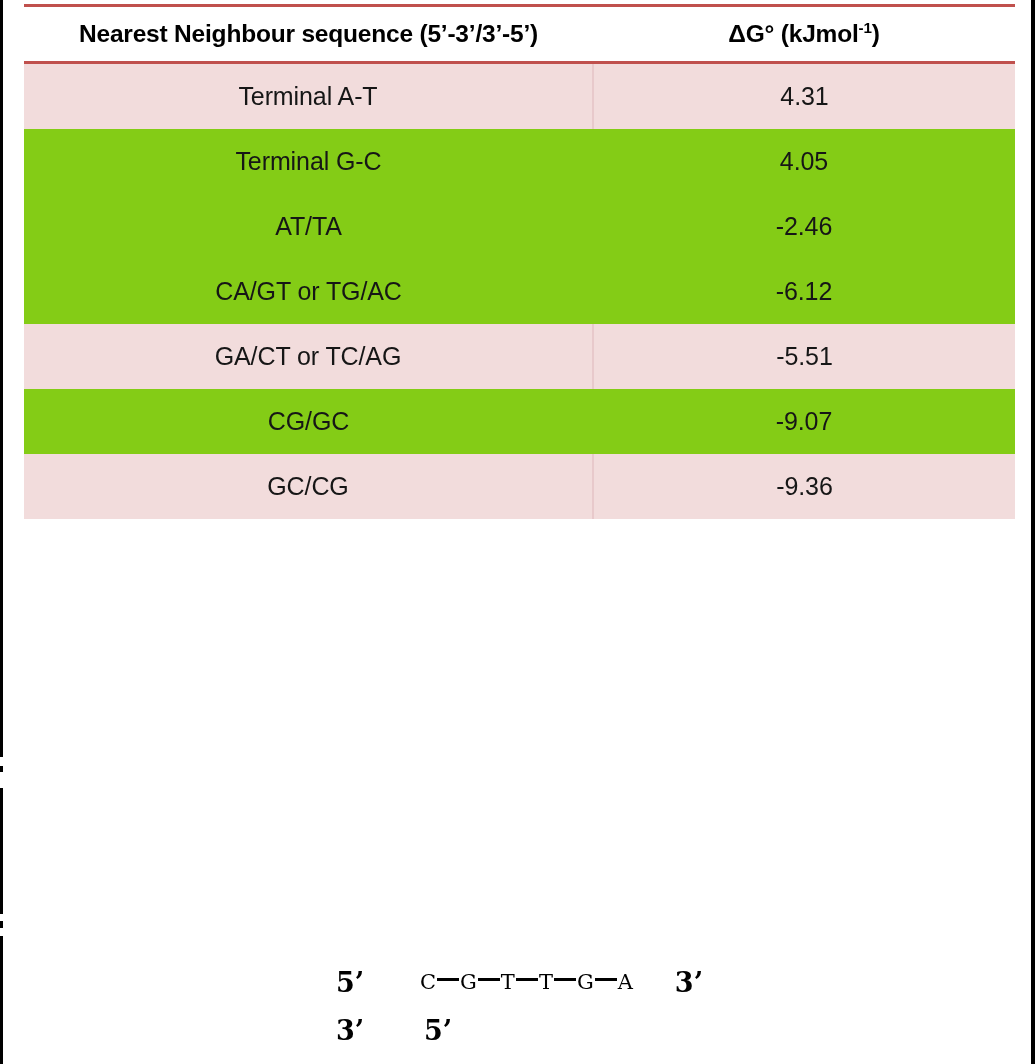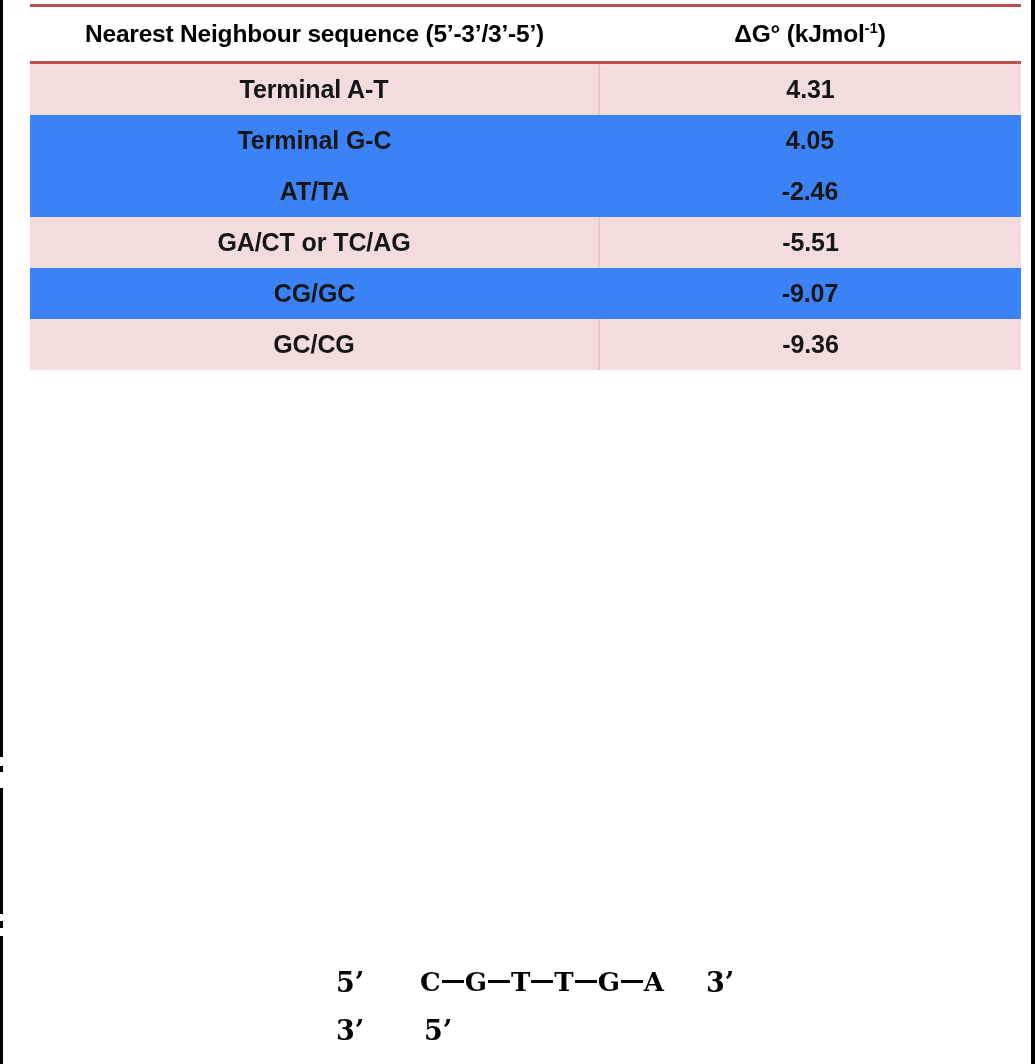--- a/index.html
+++ b/index.html
@@ -33,21 +33,21 @@
     background: #ffffff;
   }
   .edge-nick.n1 { top: 757px; height: 9px; }
   .edge-nick.n2 { top: 772px; height: 16px; }
   .edge-nick.n3 { top: 914px; height: 7px; }
   .edge-nick.n4 { top: 928px; height: 8px; }
 
   
   .table-wrap {
     position: absolute;
-    left: 30px;
+    left: 24px;
     top: 4px;
     width: 991px;
   }
   table.nn-table {
     border-collapse: collapse;
     width: 991px;
     table-layout: fixed;
   }
   table.nn-table colgroup col.c1 { width: 569px; }
   table.nn-table colgroup col.c2 { width: 422px; }
@@ -58,36 +58,36 @@
     color: #000000;
     text-align: center;
     padding: 13px 4px 13px 4px;
     background: #ffffff;
     border-top: 3px solid #C0504D;
     border-bottom: 3px solid #C0504D;
     letter-spacing: -0.2px;
   }
   .nn-table tbody td {
     font-size: 25px;
-    font-weight: bold;
+    font-weight: normal;
     color: #161616;
     text-align: center;
     height: 51px;
-    padding: 0;
+    padding: 7px;
     vertical-align: middle;
     letter-spacing: -0.1px;
   }
   .nn-table tbody tr.shaded td {
     background: #F2DCDC;
   }
   .nn-table tbody tr.shaded td.col-seq {
     border-right: 2px solid #E8C9CB;
   }
   .nn-table tbody tr.plain td {
-    background: #3b82f6;
+    background: #84cc16;
   }
   .nn-table tbody tr.last-row td {
     border-bottom: 3px solid #C0504D;
   }
 
   sup.sup { font-size: 0.62em; vertical-align: super; line-height: 0; }
 
   
   .duplex {
     position: absolute;
@@ -108,22 +108,22 @@
     color: #000000;
     width: 46px;
     text-align: left;
     letter-spacing: 0px;
   }
   .prime.right {
     margin-left: 42px;
   }
   .strand {
     font-family: "DejaVu Serif", serif;
-    font-size: 26px;
-    font-weight: bold;
+    font-size: 21px;
+    font-weight: normal;
     color: #000000;
     letter-spacing: 0px;
     white-space: nowrap;
     margin-left: 38px;
   }
   .strand .base { display: inline-block; }
   .strand .bond {
     display: inline-block;
     width: 22px;
     height: 3px;
@@ -160,20 +160,24 @@
           <td class="col-dg">4.31</td>
         </tr>
         <tr class="plain">
           <td class="col-seq">Terminal G-C</td>
           <td class="col-dg">4.05</td>
         </tr>
         <tr class="plain">
           <td class="col-seq">AT/TA</td>
           <td class="col-dg">-2.46</td>
         </tr>
+        <tr class="plain">
+          <td class="col-seq">CA/GT or TG/AC</td>
+          <td class="col-dg">-6.12</td>
+        </tr>
         <tr class="shaded">
           <td class="col-seq">GA/CT or TC/AG</td>
           <td class="col-dg">-5.51</td>
         </tr>
         <tr class="plain">
           <td class="col-seq">CG/GC</td>
           <td class="col-dg">-9.07</td>
         </tr>
         <tr class="shaded">
           <td class="col-seq">GC/CG</td>

